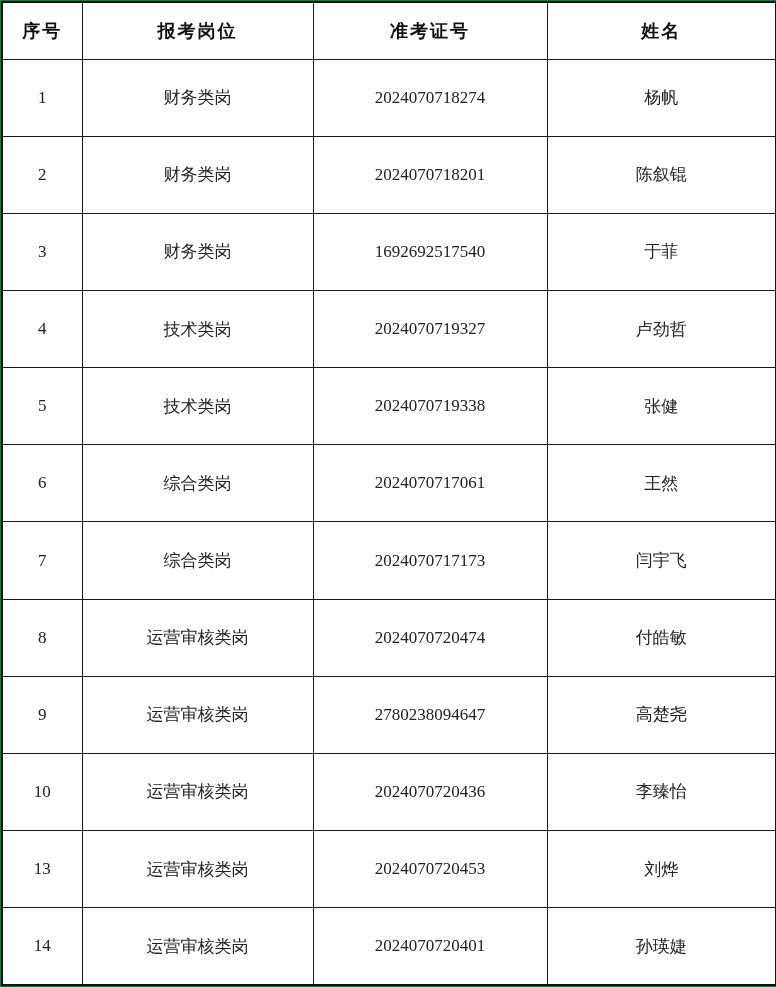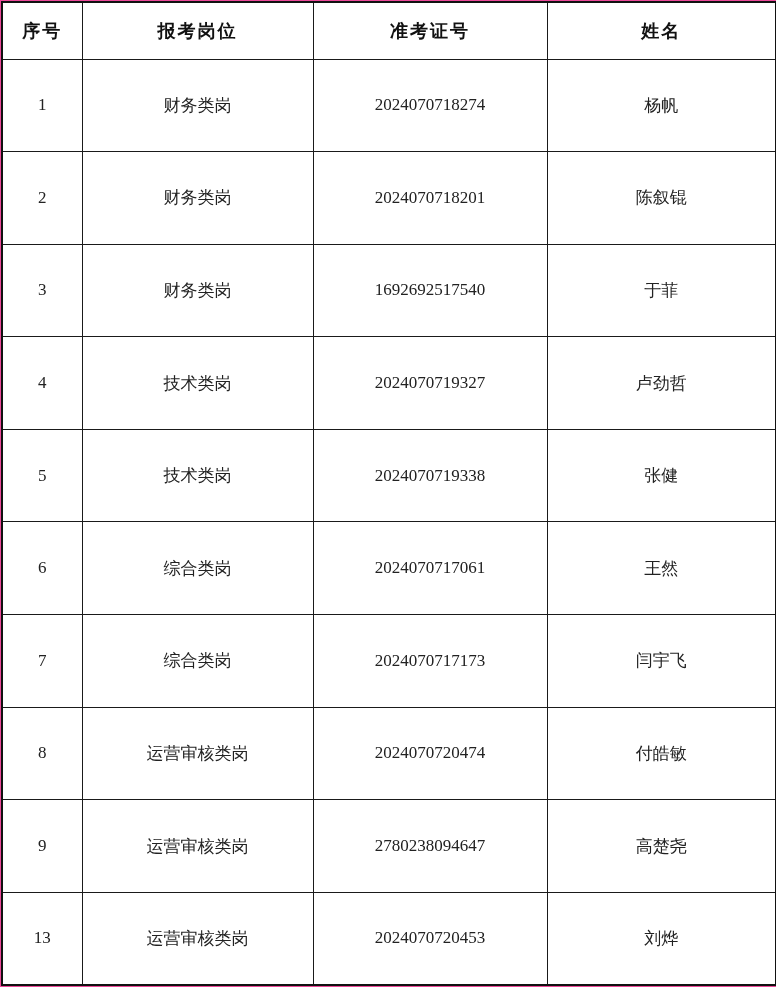--- a/index.html
+++ b/index.html
@@ -5,21 +5,21 @@
   * { box-sizing: border-box; }
   html, body {
     margin: 0;
     padding: 0;
     background: #ffffff;
     width: 776px;
   }
   .page {
     width: 776px;
     height: 987px;
-    background: #ec4899;
+    background: #15803d;
     padding: 1px;
     font-family: "Liberation Serif", "DejaVu Serif", serif;
     color: #1c1c1c;
   }
   table.candidates {
     width: 774px;
     height: 985px;
     border-collapse: collapse;
     table-layout: fixed;
     background: #ffffff;
@@ -129,20 +129,32 @@
           <td class="cell-ticket">2024070720474</td>
           <td class="cell-name">付皓敏</td>
         </tr>
         <tr>
           <td class="cell-serial">9</td>
           <td class="cell-position">运营审核类岗</td>
           <td class="cell-ticket">2780238094647</td>
           <td class="cell-name">高楚尧</td>
         </tr>
         <tr>
+          <td class="cell-serial">10</td>
+          <td class="cell-position">运营审核类岗</td>
+          <td class="cell-ticket">2024070720436</td>
+          <td class="cell-name">李臻怡</td>
+        </tr>
+        <tr>
           <td class="cell-serial">13</td>
           <td class="cell-position">运营审核类岗</td>
           <td class="cell-ticket">2024070720453</td>
           <td class="cell-name">刘烨</td>
+        </tr>
+        <tr>
+          <td class="cell-serial">14</td>
+          <td class="cell-position">运营审核类岗</td>
+          <td class="cell-ticket">2024070720401</td>
+          <td class="cell-name">孙瑛婕</td>
         </tr>
       </tbody>
   </table>
 </div>
 
 </body></html>

